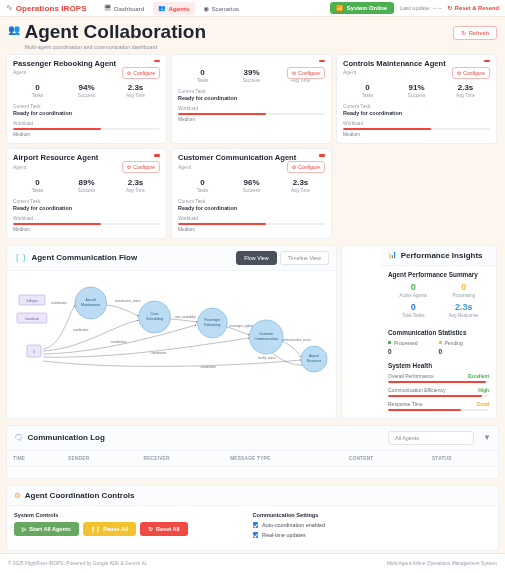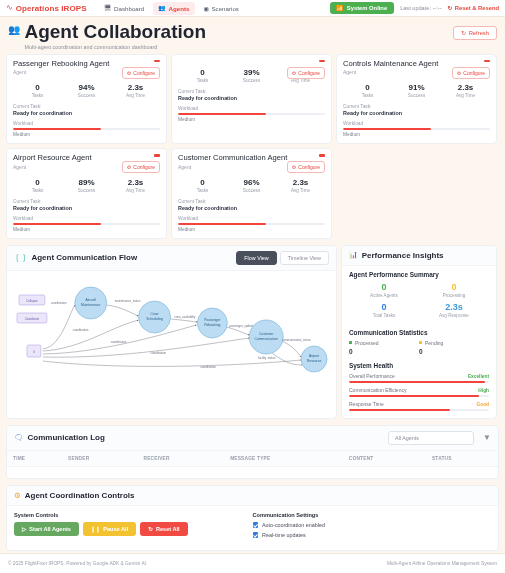--- a/index.html
+++ b/index.html
@@ -55,21 +55,21 @@
   }
 
   
   .agents-wrap { padding: 0 6px; }
   .agents-grid { display: flex; flex-wrap: wrap; gap: 4px; }
   .agent-card {
     width: 161px; background: #ffffff; border: 1px solid #eceff3; border-radius: 4px;
     padding: 5px 6px 6px 6px; position: relative;
   }
   .agent-head { display: flex; align-items: flex-start; }
-  .agent-name { font-size: 7.6px; font-weight: normal; color: #1f2430; line-height: 1.1; }
+  .agent-name { font-size: 7.6px; font-weight: bold; color: #1f2430; line-height: 1.1; }
   .agent-role { font-size: 5px; color: #9aa0ad; margin-top: 1px; }
   .agent-dot {
     position: absolute; top: 5px; right: 6px;
     width: 6px; height: 2.5px; border-radius: 1px; background: #e8453c;
   }
   .configure-btn {
     position: absolute; top: 12px; right: 6px;
     display: flex; align-items: center; gap: 2px;
     border: 1px solid #f3b9b5; color: #e8453c; background: #fff;
     font-size: 5px; padding: 2px 4px; border-radius: 3px; cursor: pointer; white-space: nowrap;
@@ -107,21 +107,21 @@
   .flow-panel { width: 331px; }
   .flow-canvas { height: 128px; position: relative; padding: 4px; }
   .flow-canvas svg { width: 100%; height: 100%; display: block; }
   .node-circle { fill: #bcdcf3; stroke: #7fb7dd; stroke-width: .7; }
   .node-text { font-size: 3.4px; fill: #2a5f85; text-anchor: middle; font-family: "Liberation Sans", sans-serif; }
   .edge { stroke: #6e737f; stroke-width: .45; fill: none; }
   .edge-lbl { font-size: 2.9px; fill: #6e737f; font-family: "Liberation Sans", sans-serif; }
   .rect-node { fill: #ece6fa; stroke: #b7a6e6; stroke-width: .6; }
   .rect-text { font-size: 3px; fill: #6a5ba8; text-anchor: middle; font-family: "Liberation Sans", sans-serif; }
 
-  .insights-panel { width: 156px; }
+  .insights-panel { width: 156px; padding-left: 39px; }
   .insights-body { padding: 5px 7px 7px 7px; }
   .sec-title { font-size: 6.4px; font-weight: bold; color: #1f2430; margin-bottom: 4px; }
   .sec-title.sp { margin-top: 7px; }
   .summary-grid { display: flex; flex-wrap: wrap; }
   .summary-cell { width: 50%; text-align: center; margin-bottom: 4px; }
   .sum-val { font-size: 9px; font-weight: bold; }
   .sum-lbl { font-size: 4.6px; color: #9aa0ad; margin-top: 1px; }
   .comm-stats { display: flex; }
   .comm-cell { width: 50%; }
   .comm-lbl { display: flex; align-items: center; gap: 3px; font-size: 5px; color: #6e737f; }

